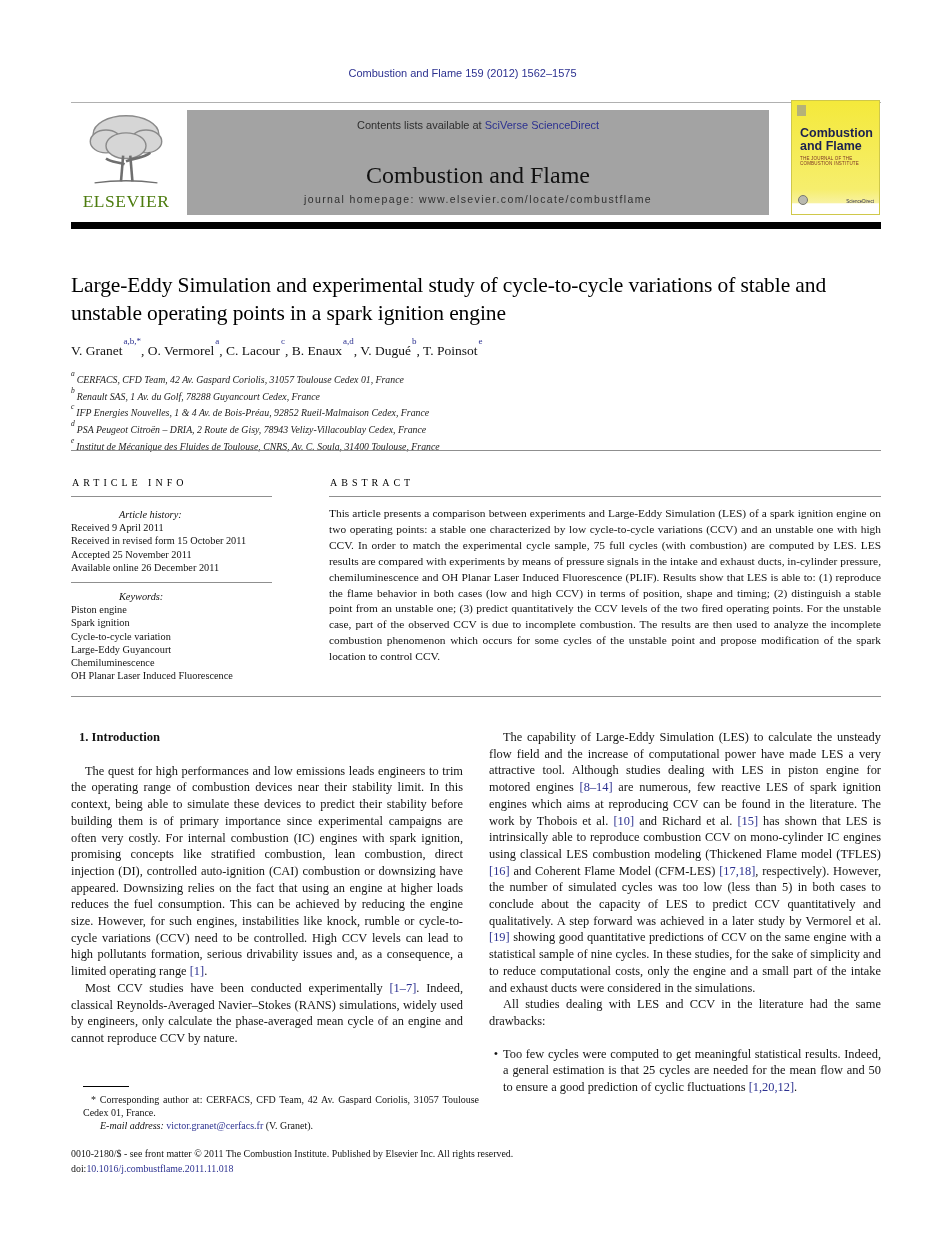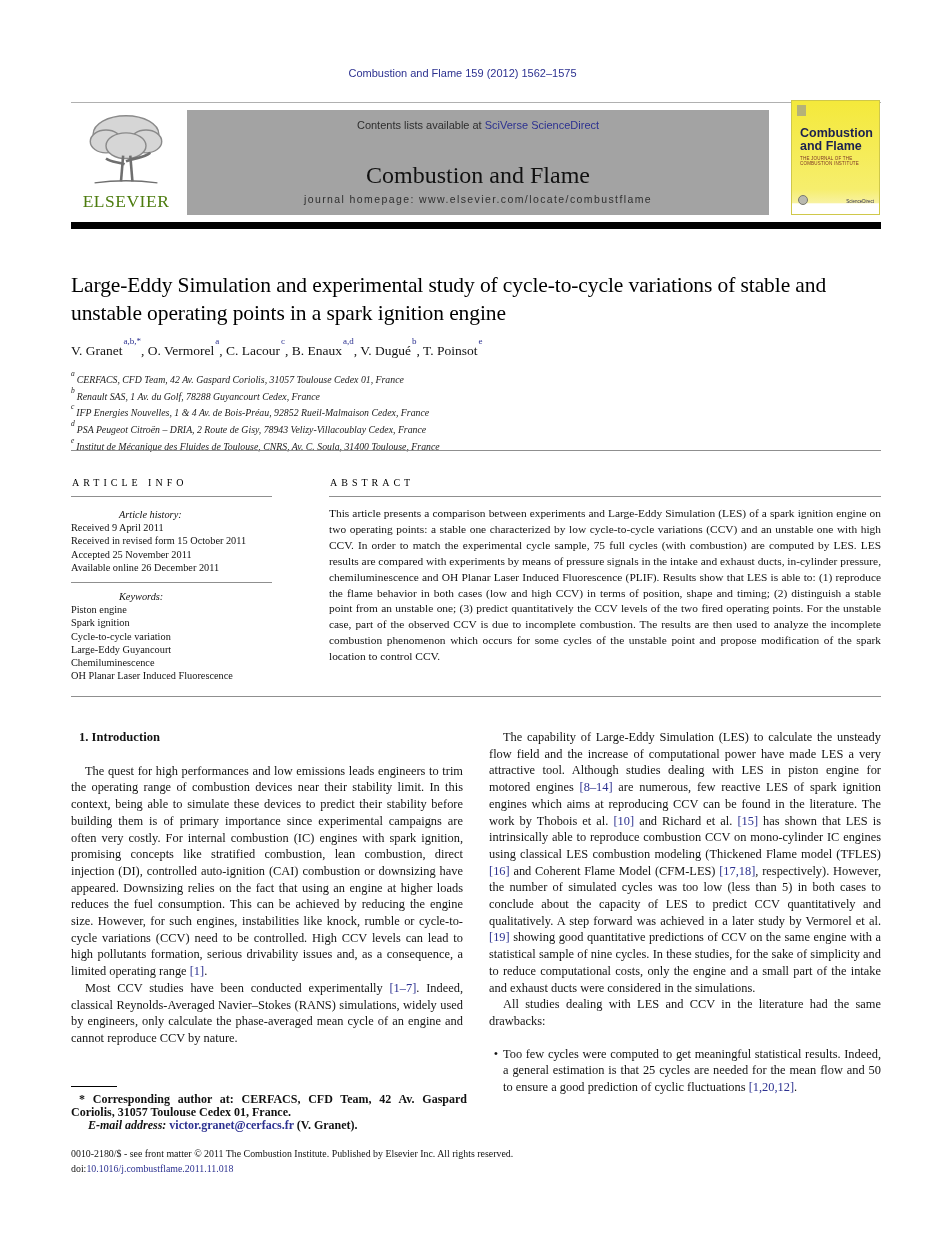--- a/index.html
+++ b/index.html
@@ -108,21 +108,21 @@
   .col { width:392px; font-size:12.4px; line-height:16.7px; text-align:justify; color:#131313; }
   .sec-heading { font-weight:bold; font-size:12.6px; margin-bottom:17px; text-align:left;margin-left:8px; }
   .col p { text-indent:14px; }
   .col .firstline-space { margin-top:9px; }
   .bullet-list { margin-top:16px; }
   .bullet-item { display:flex; }
   .bullet-item::before { content:"\2022"; width:14px; flex:0 0 14px; text-align:center; }
   .bullet-text { flex:1; text-align:justify; }
 
   
-  .footnote { position:absolute; top:1086px; left:52px; width:396px; font-size:12px; line-height:13.2px; color:#111;font-weight:bold; }
+  .footnote { position:absolute; top:1086px; left:64px; width:396px; font-size:10px; line-height:13.2px; color:#111; }
   .footnote-rule { width:46px; height:1px; background:#000; margin-bottom:6px; }
   .footnote p.fn-corr { text-align:justify; text-indent:8px; }
   .footnote .fn-email { text-indent:17px; }
   .fn-italic { font-style:italic; }
 
   
   .footer { position:absolute; top:1147px; left:52px; width:810px; font-size:9.9px; line-height:14.5px; color:#111; }
 </style>
 </head>
 <body>

